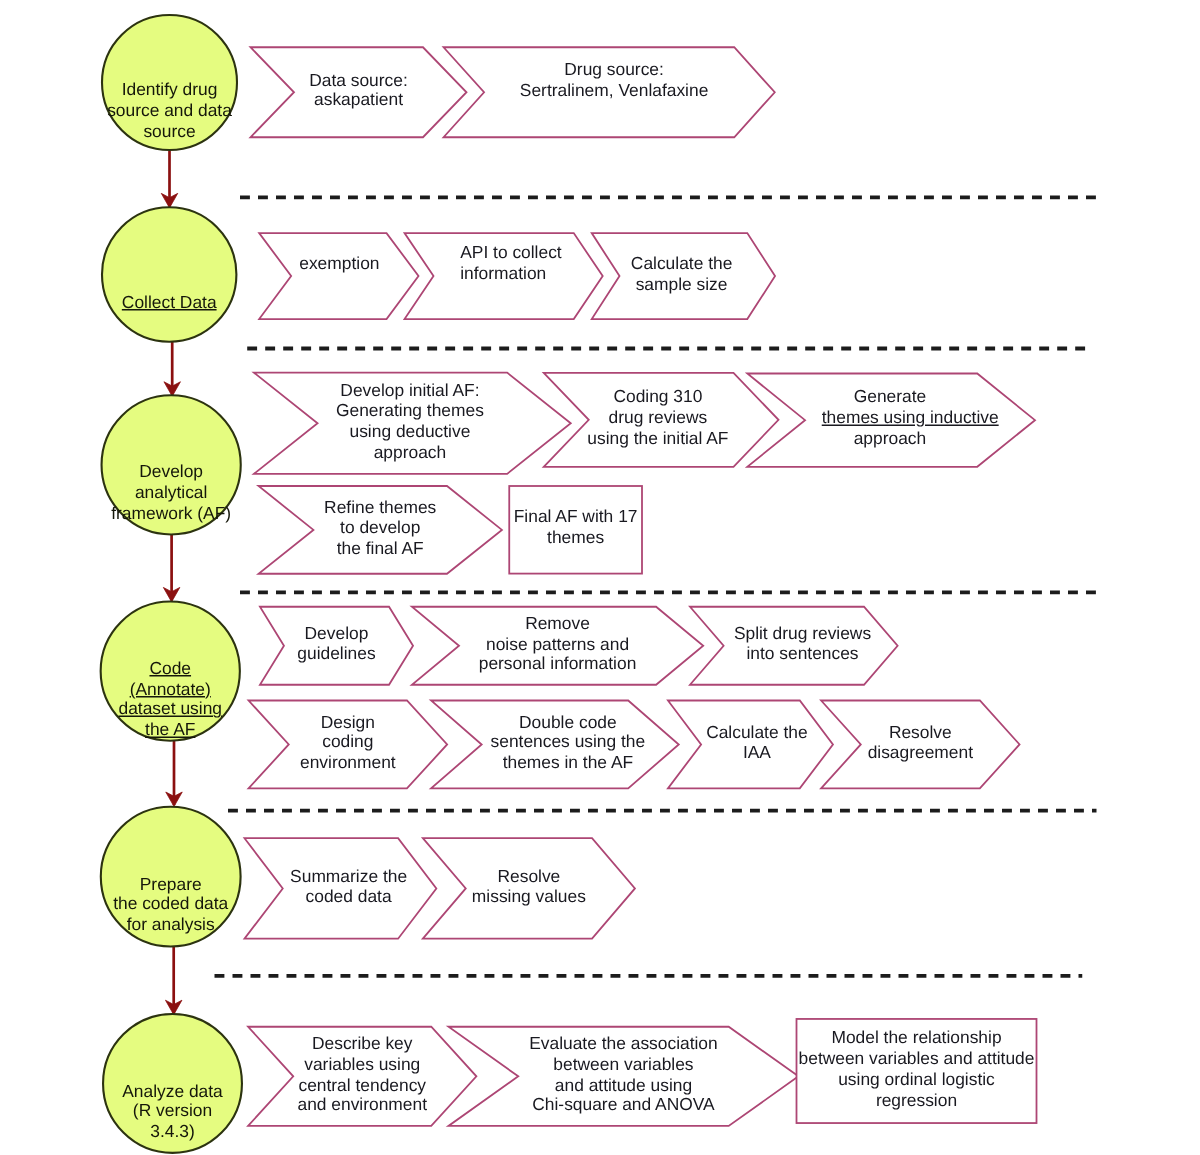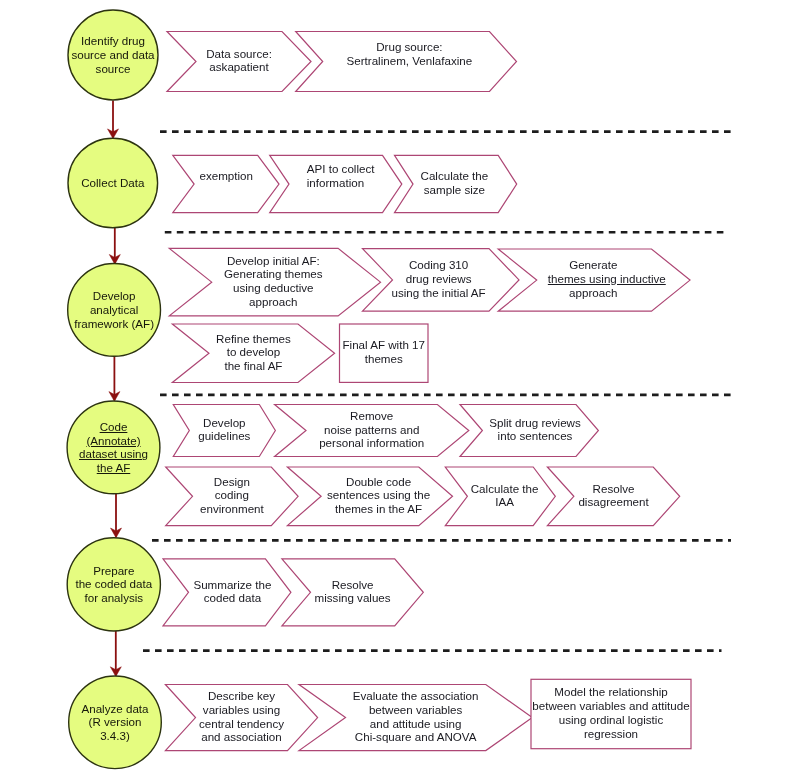--- a/index.html
+++ b/index.html
@@ -1,20 +1,20 @@
 <!DOCTYPE html>
 <html><head>
 <meta charset="utf-8">
 <title>Study workflow flowchart</title>
 <style>
   html,body{margin:0;padding:0;background:#ffffff;}
   body{width:800px;height:770px;overflow:hidden;font-family:"Liberation Sans",sans-serif;}
   #canvas{position:relative;width:800px;height:770px;background:#ffffff;}
   svg.layer{position:absolute;left:0;top:0;width:800px;height:770px;overflow:visible;}
-  .stage-label{position:absolute;text-align:center;color:#15170a;font-size:11.6px;line-height:13.8px;white-space:nowrap;}
+  .stage-label{position:absolute;text-align:center;color:#15170a;font-size:11.6px;line-height:13.8px;white-space:nowrap;margin-top:19px;}
   .step-label{position:absolute;text-align:center;color:#191920;font-size:11.6px;line-height:13.8px;white-space:nowrap;}
 </style>
 </head>
 <body>
 
 <div id="canvas">
   <svg class="layer" id="shapes" xmlns="http://www.w3.org/2000/svg">
       <line x1="160" y1="131.6" x2="731" y2="131.6" stroke="#1c1c1c" stroke-width="2.6" stroke-dasharray="6.6 5.4" stroke-linecap="butt"></line>
       <line x1="164.8" y1="232.3" x2="725.5" y2="232.3" stroke="#1c1c1c" stroke-width="2.6" stroke-dasharray="6.6 5.4" stroke-linecap="butt"></line>
       <line x1="160" y1="394.9" x2="731" y2="394.9" stroke="#1c1c1c" stroke-width="2.6" stroke-dasharray="6.6 5.4" stroke-linecap="butt"></line>
@@ -150,40 +150,40 @@
         <div>coded data</div>
       </div>
       <div class="step-label" style="left: 152.6px; width: 400px; top: 577.5px;">
         <div>Resolve</div>
         <div>missing values</div>
       </div>
       <div class="step-label" style="left: 41.5px; width: 400px; top: 688.95px;">
         <div>Describe key</div>
         <div>variables using</div>
         <div>central tendency</div>
-        <div>and association</div>
+        <div>and environment</div>
       </div>
       <div class="step-label" style="left: 215.65px; width: 400px; top: 688.95px;">
         <div>Evaluate the association</div>
         <div>between variables</div>
         <div>and attitude using</div>
         <div>Chi-square and ANOVA</div>
       </div>
       <div class="step-label" style="left: 411px; width: 400px; top: 685.4px;">
         <div>Model the relationship</div>
         <div>between variables and attitude</div>
         <div>using ordinal logistic</div>
         <div>regression</div>
       </div>
       <div class="stage-label" style="left: 53px; width: 120px; top: 34.3px;">
         <div>Identify drug</div>
         <div>source and data</div>
         <div>source</div>
       </div>
-      <div class="stage-label" style="left: 52.8px; width: 120px; top: 176.1px;">
+      <div class="stage-label" style="left: 52.8px; width: 120px; top: 176.1px; text-decoration: underline;">
         <div>Collect Data</div>
       </div>
       <div class="stage-label" style="left: 54.1px; width: 120px; top: 289.2px;">
         <div>Develop</div>
         <div>analytical</div>
         <div>framework (AF)</div>
       </div>
       <div class="stage-label" style="left: 53.5px; width: 120px; top: 419.8px; text-decoration: underline;">
         <div>Code</div>
         <div>(Annotate)</div>

